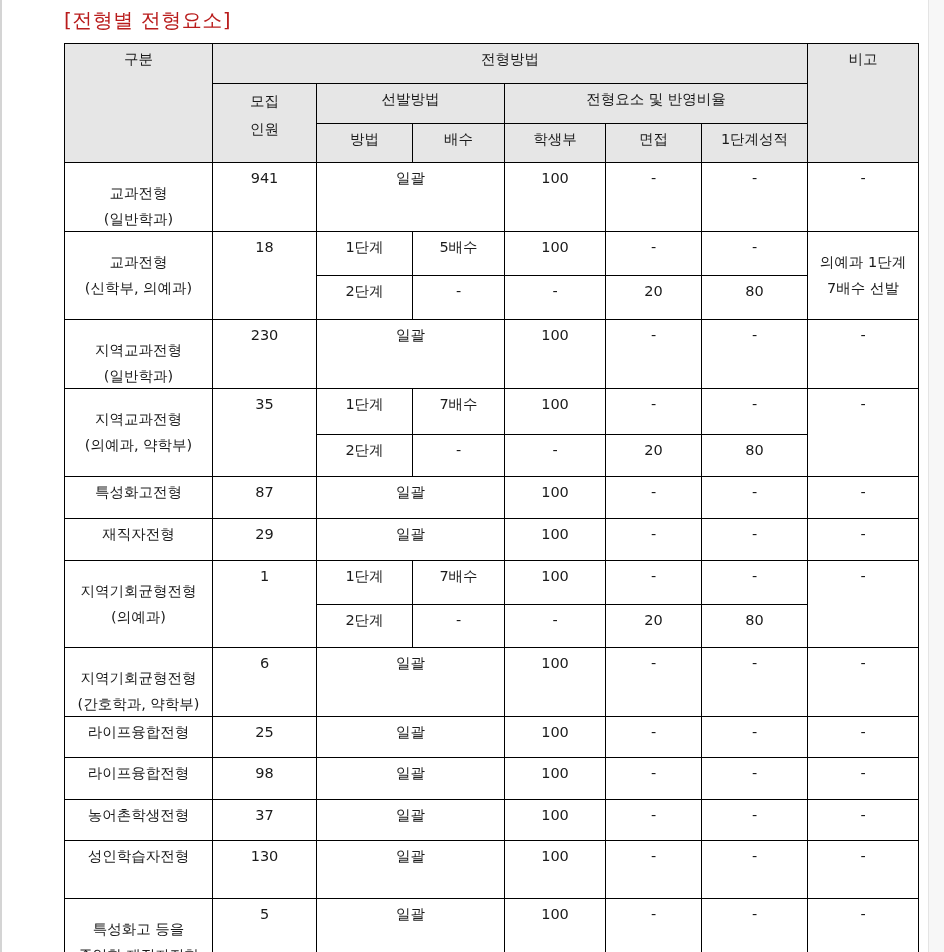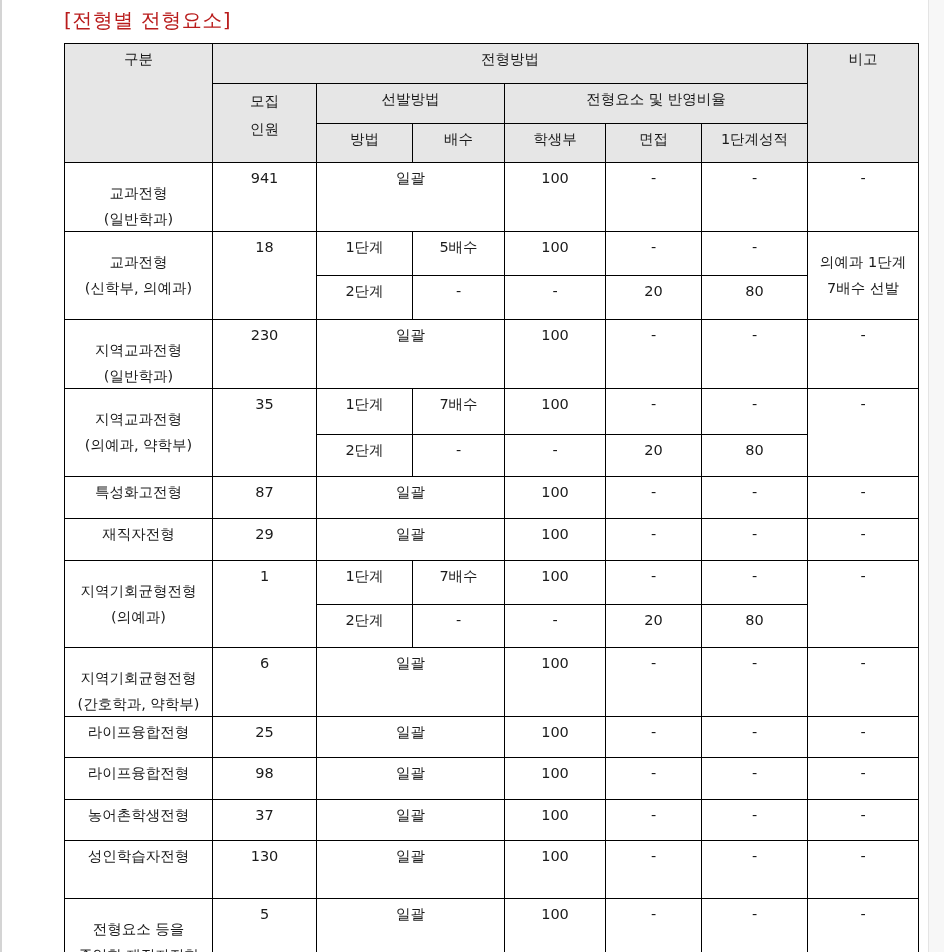--- a/index.html
+++ b/index.html
@@ -439,21 +439,21 @@
     <td>
           <span class="pad">-</span>
         </td>
     <td>
           <span class="pad">-</span>
         </td>
   </tr>
 
   <tr style="height:68px">
     <td>
-          <span class="two-line">전형요소 등을</span>
+          <span class="two-line">특성화고 등을</span>
           <span style="display:block;line-height:24px">졸업한 재직자전형</span>
         </td>
     <td>
           <span class="pad">5</span>
         </td>
     <td colspan="2">
           <span class="pad">일괄</span>
         </td>
     <td>
           <span class="pad">100</span>

